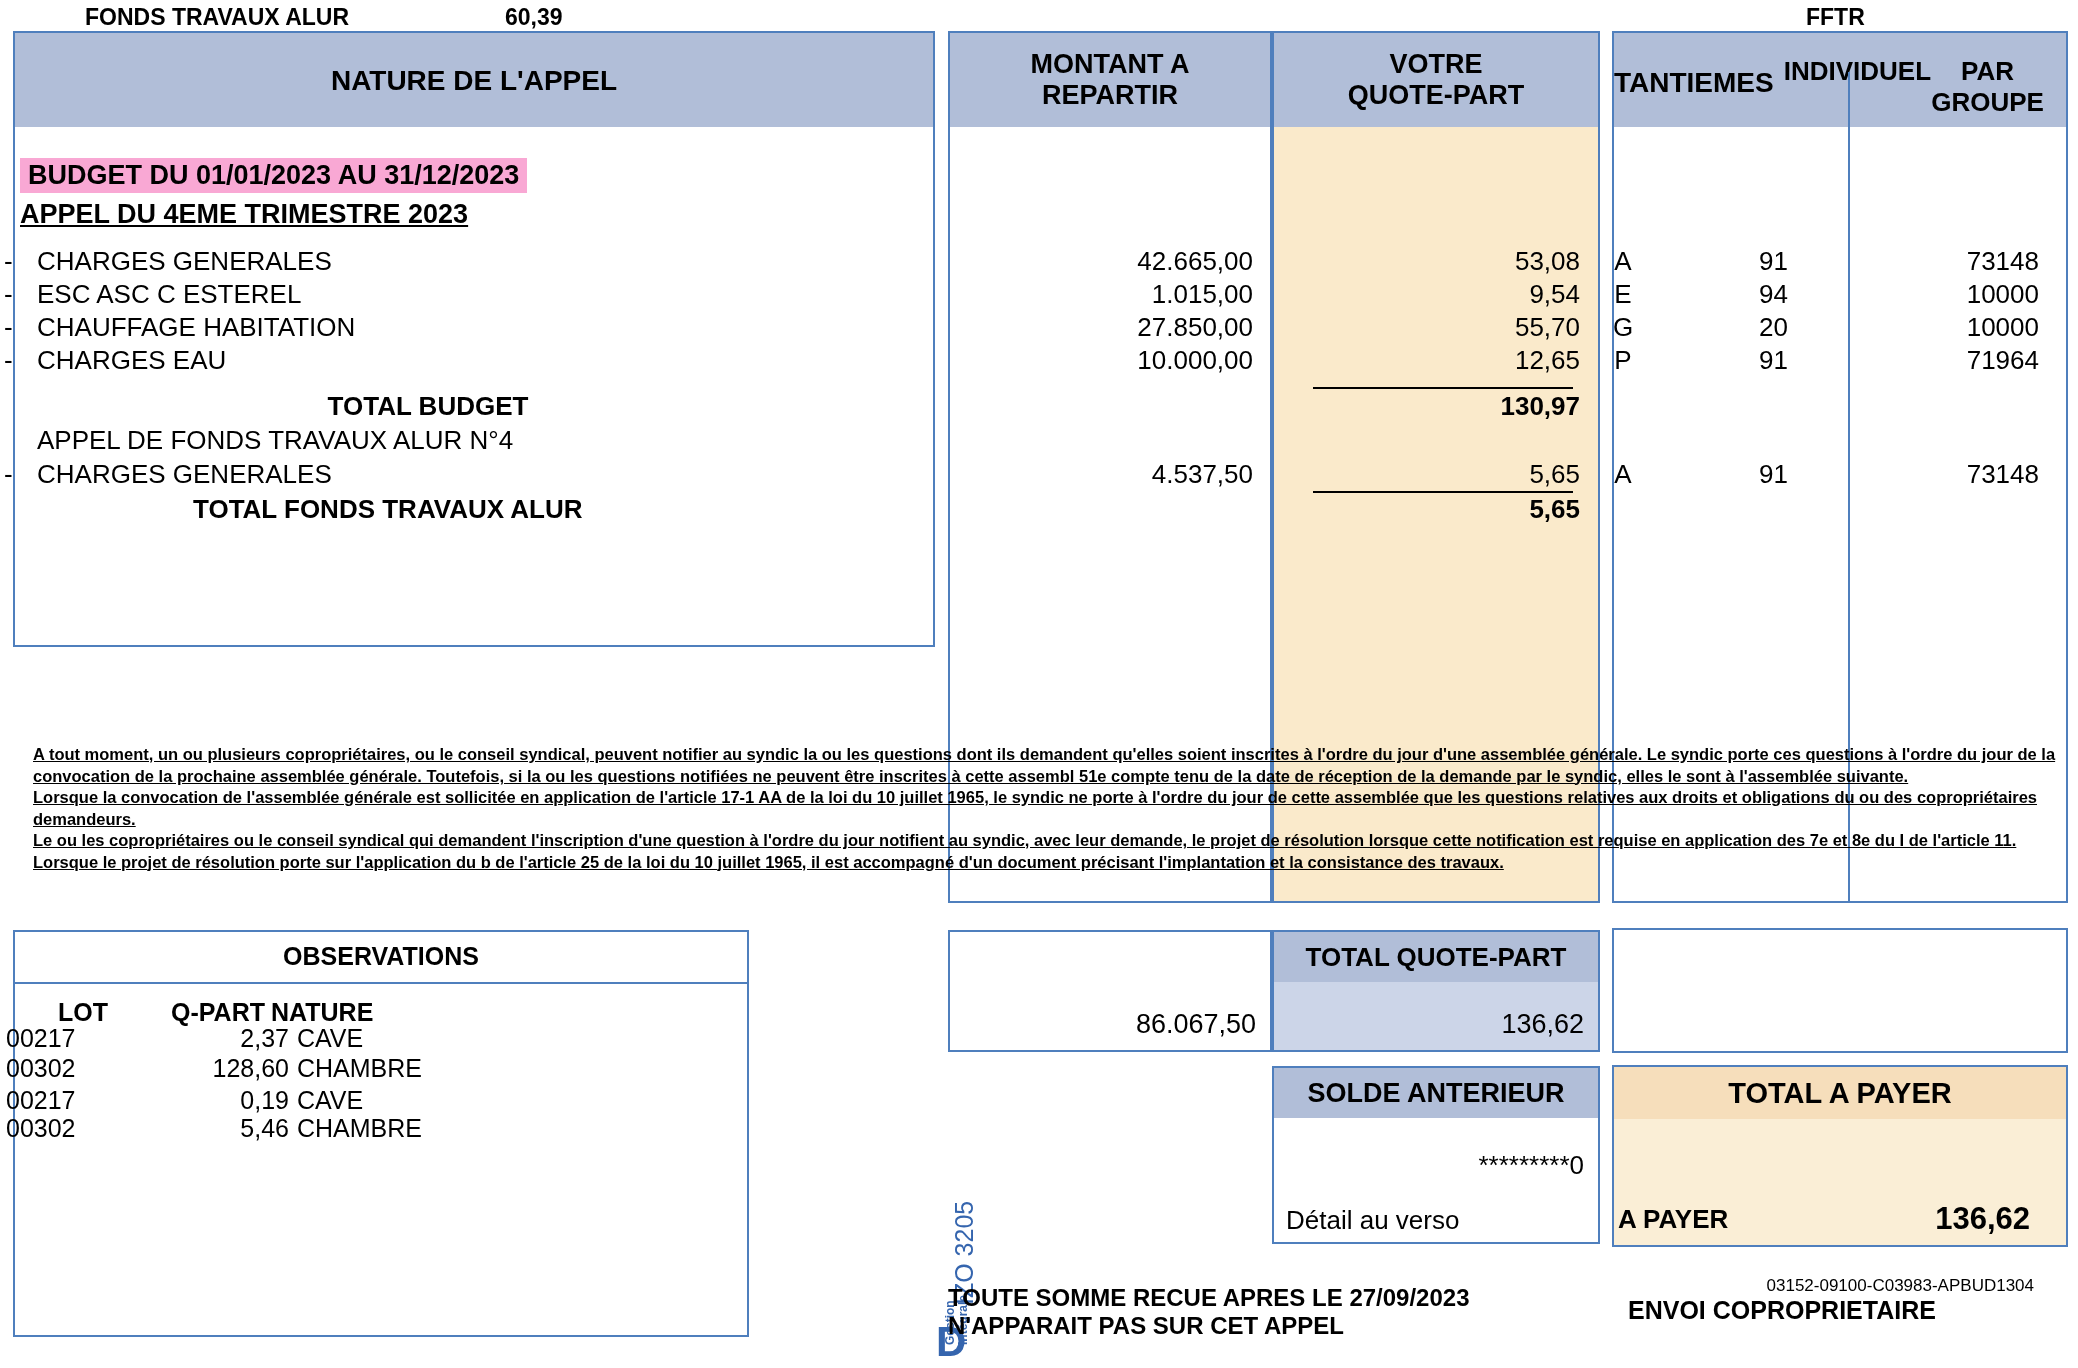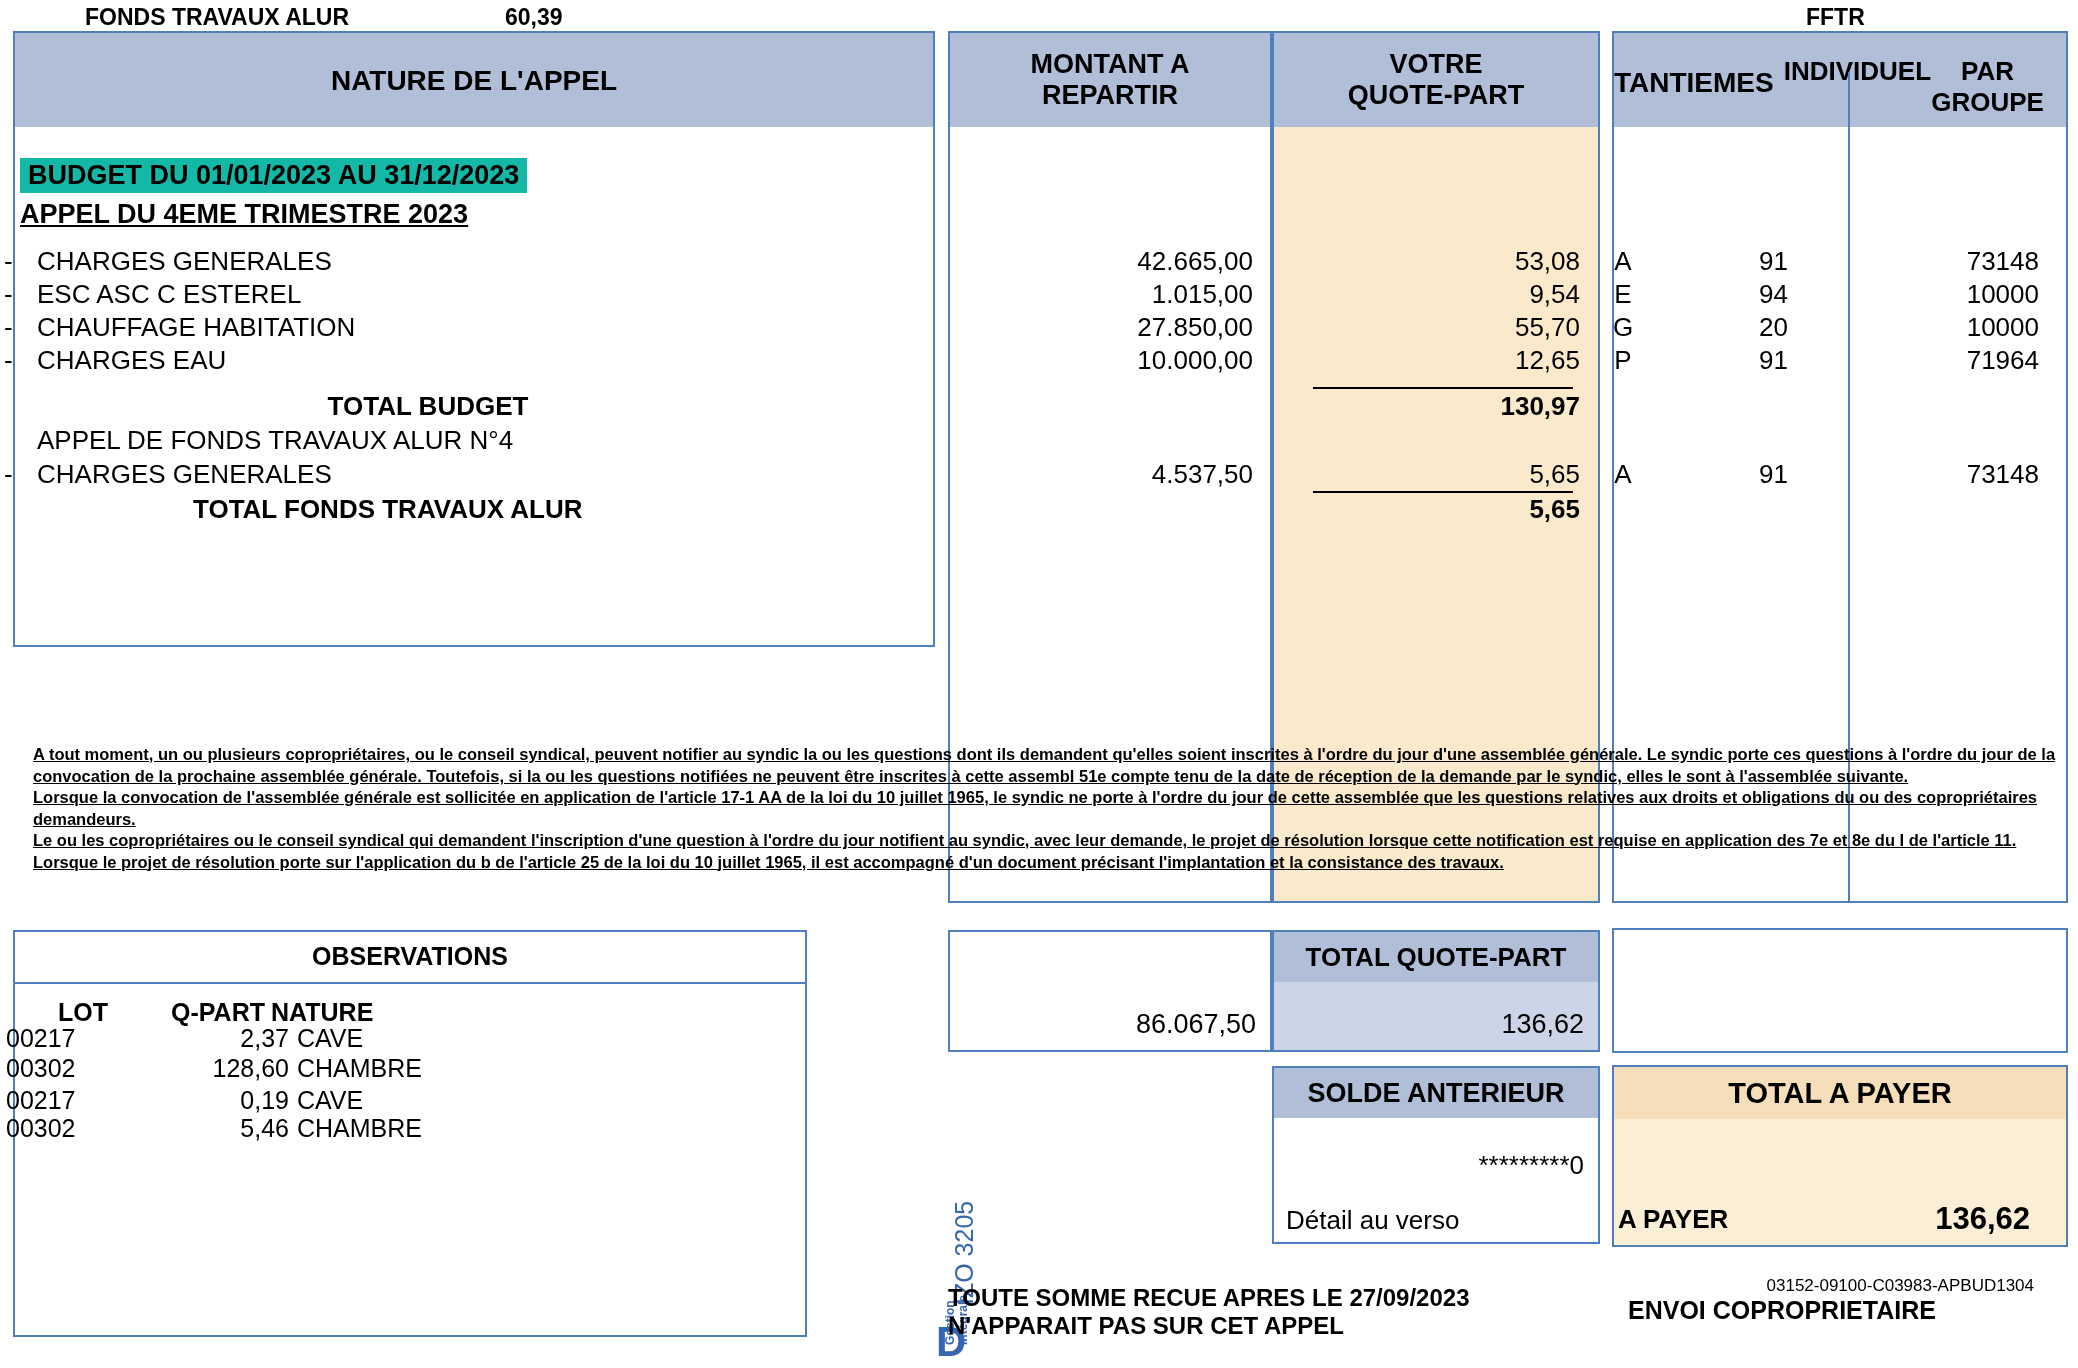--- a/index.html
+++ b/index.html
@@ -61,21 +61,21 @@
     <div class="boxhdr" style="height:94px;flex-direction:row;justify-content:flex-start;padding-top:5px;box-sizing:border-box;">
       <span style="font-size:28px;">TANTIEMES</span>
       <span style="display:flex;width:100%;justify-content:space-between;padding:8px 22px 0 10px;box-sizing:border-box;font-size:26px;">
         <span>INDIVIDUEL</span>
         <span>PAR GROUPE</span>
       </span>
     </div>
     <div class="vline" style="left:234px;top:39px;height:831px;"></div>
   </div>
 
-  <div class="abs b" style="left:20px;top:158px;font-size:27px;background:#14b8a6;padding:2px 8px;">BUDGET DU 01/01/2023 AU 31/12/2023</div>
+  <div class="abs b" style="left:20px;top:158px;font-size:27px;background:#f9a8d4;padding:2px 8px;">BUDGET DU 01/01/2023 AU 31/12/2023</div>
   <div class="abs b" style="left:20px;top:199px;font-size:27px;text-decoration:underline;">APPEL DU 4EME TRIMESTRE 2023</div>
 
   <div class="trow" style="top:245px;">
     <span class="td-dash">-</span>
     <span class="td-label">CHARGES GENERALES</span>
     <span class="td-m">42.665,00</span>
     <span class="td-q">53,08</span>
     <span class="td-g">A</span>
     <span class="td-i">91</span>
     <span class="td-p">73148</span>
@@ -131,21 +131,21 @@
     <span style="left:180px;width:350px;text-align:center;">TOTAL FONDS TRAVAUX ALUR</span>
     <span class="td-q">5,65</span>
   </div>
 
   <div class="legal">
     <p>A tout moment, un ou plusieurs copropriétaires, ou le conseil syndical, peuvent notifier au syndic la ou les questions dont ils demandent qu'elles soient inscrites à l'ordre du jour d'une assemblée générale. Le syndic porte ces questions à l'ordre du jour de la convocation de la prochaine assemblée générale. Toutefois, si la ou les questions notifiées ne peuvent être inscrites à cette assembl 51e compte tenu de la date de réception de la demande par le syndic, elles le sont à l'assemblée suivante.</p>
     <p>Lorsque la convocation de l'assemblée générale est sollicitée en application de l'article 17-1 AA de la loi du 10 juillet 1965, le syndic ne porte à l'ordre du jour de cette assemblée que les questions relatives aux droits et obligations du ou des copropriétaires demandeurs.</p>
     <p>Le ou les copropriétaires ou le conseil syndical qui demandent l'inscription d'une question à l'ordre du jour notifient au syndic, avec leur demande, le projet de résolution lorsque cette notification est requise en application des 7e et 8e du I de l'article 11. Lorsque le projet de résolution porte sur l'application du b de l'article 25 de la loi du 10 juillet 1965, il est accompagné d'un document précisant l'implantation et la consistance des travaux.</p>
   </div>
 
-  <div class="box" style="left:13px;top:930px;width:794px;height:407px;">
+  <div class="box" style="left:13px;top:930px;width:736px;height:407px;">
     <div style="text-align:center;font-weight:700;font-size:25px;padding-top:10px;">OBSERVATIONS</div>
     <div style="position:absolute;left:0;top:50px;width:100%;border-top:2px solid #4f7fbd;"></div>
   </div>
   <div class="obs-cell b" style="left:58px;top:998px;">LOT</div>
   <div class="obs-cell b" style="left:103px;top:998px;width:162px;text-align:right;">Q-PART</div>
   <div class="obs-cell b" style="left:271px;top:998px;">NATURE</div>
 
   <div class="obs-cell" style="left:6px;top:1024px;">00217</div>
   <div class="obs-cell" style="left:103px;top:1024px;width:186px;text-align:right;">2,37</div>
   <div class="obs-cell" style="left:297px;top:1024px;">CAVE</div>

